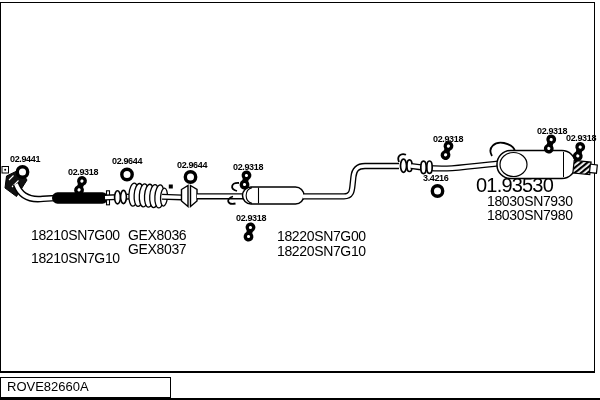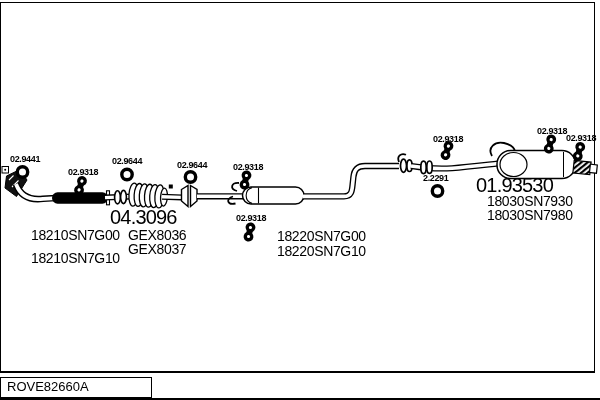--- a/index.html
+++ b/index.html
@@ -5,21 +5,21 @@
   html,body{margin:0;padding:0;background:#fff;}
   .page{position:relative;width:600px;height:400px;background:#fff;
         font-family:"Liberation Sans",sans-serif;color:#000;overflow:hidden;}
   .frame{position:absolute;left:0;top:2px;width:595px;height:371px;
          border:1.4px solid #000;border-bottom-width:2.6px;box-sizing:border-box;}
   svg.art{position:absolute;left:0;top:0;width:600px;height:375px;}
   .lbl{position:absolute;white-space:nowrap;z-index:5;}
   .fit-lbl{font-size:9px;font-weight:bold;letter-spacing:-0.35px;}
   .code-lbl{font-size:20px;font-weight:400;letter-spacing:-0.8px;}
   .oem-lbl{font-size:14px;font-weight:400;letter-spacing:-0.35px;}
-  .ref-box{position:absolute;left:0;top:377px;width:152px;height:21px;
+  .ref-box{position:absolute;left:0;top:377px;width:171px;height:21px;
            border:1.8px solid #000;box-sizing:border-box;
            font-size:13px;line-height:17px;padding-left:6px;background:#fff;z-index:6;}
   .bottom-line{position:absolute;left:0;top:397.5px;width:600px;height:2.5px;background:#000;}
 </style>
 </head>
 <body>
 
 <div class="page">
 
   <div class="frame"></div>
@@ -177,28 +177,27 @@
       </g>
   </svg>
 
   <div class="lbl fit-lbl" style="left:10px;top:154px">02.9441</div>
   <div class="lbl fit-lbl" style="left:68px;top:167px">02.9318</div>
   <div class="lbl fit-lbl" style="left:112px;top:156px">02.9644</div>
   <div class="lbl fit-lbl" style="left:177px;top:160px">02.9644</div>
   <div class="lbl fit-lbl" style="left:233px;top:162px">02.9318</div>
   <div class="lbl fit-lbl" style="left:236px;top:213px">02.9318</div>
   <div class="lbl fit-lbl" style="left:433px;top:134px">02.9318</div>
-  <div class="lbl fit-lbl" style="left:423px;top:173px">2.2291</div>
+  <div class="lbl fit-lbl" style="left:423px;top:173px">3.4216</div>
   <div class="lbl fit-lbl" style="left:537px;top:126px">02.9318</div>
   <div class="lbl fit-lbl" style="left:566px;top:133px">02.9318</div>
 
   <div class="lbl oem-lbl" style="left:31px;top:227px">18210SN7G00</div>
   <div class="lbl oem-lbl" style="left:31px;top:250px">18210SN7G10</div>
 
-  <div class="lbl code-lbl" style="left:110px;top:206px">04.3096</div>
   <div class="lbl oem-lbl" style="left:128px;top:227px">GEX8036</div>
   <div class="lbl oem-lbl" style="left:128px;top:241px">GEX8037</div>
 
   <div class="lbl oem-lbl" style="left:277px;top:228px">18220SN7G00</div>
   <div class="lbl oem-lbl" style="left:277px;top:243px">18220SN7G10</div>
 
   <div class="lbl code-lbl" style="left:476px;top:174px">01.93530</div>
   <div class="lbl oem-lbl" style="left:487px;top:193px">18030SN7930</div>
   <div class="lbl oem-lbl" style="left:487px;top:207px">18030SN7980</div>
 

